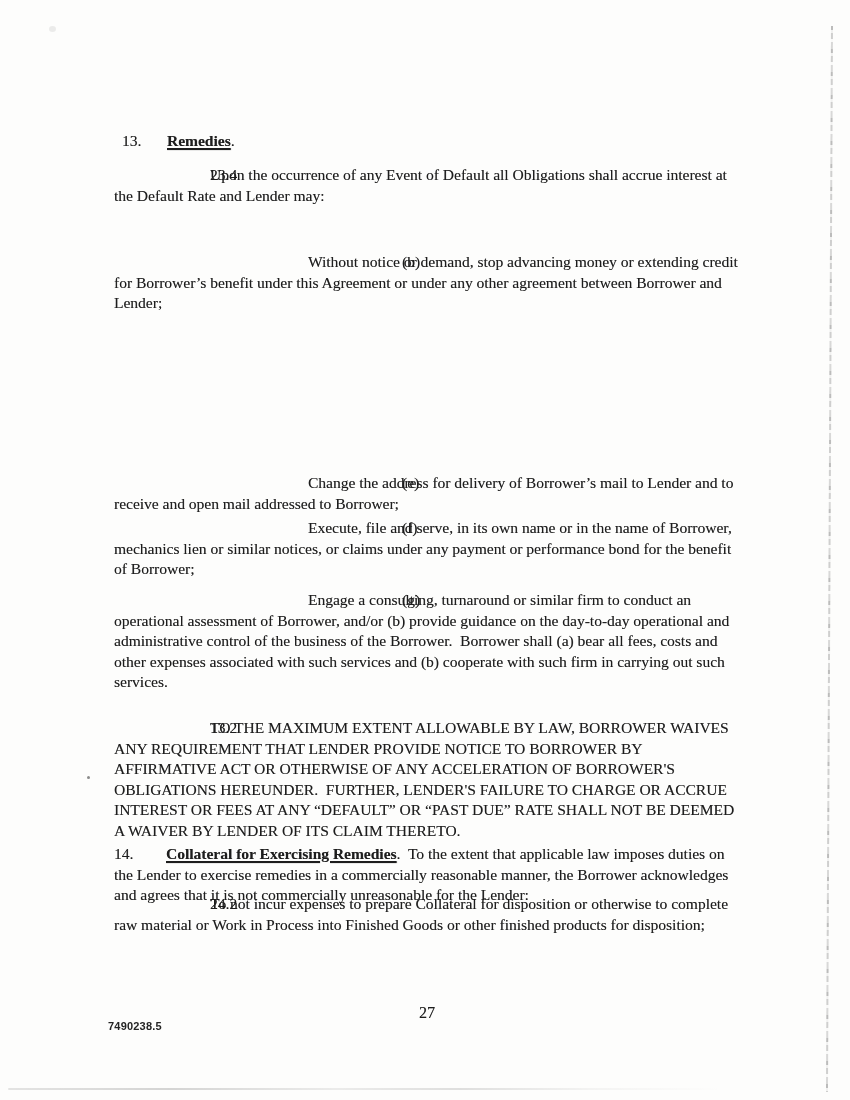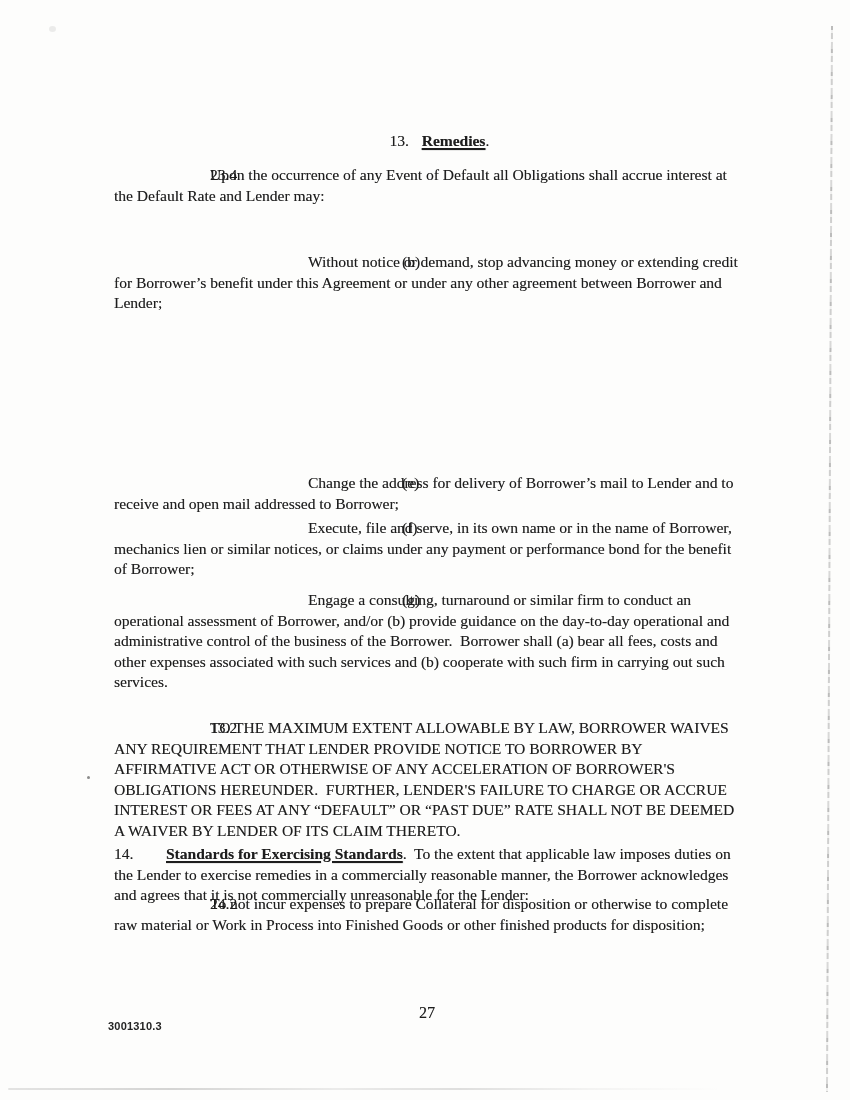--- a/index.html
+++ b/index.html
@@ -22,21 +22,21 @@
   }
   .ptext { white-space: pre-wrap; }
   .lbl { display: inline-block; }
   
   .p-num { text-indent: 48px; }
   .p-num .lbl { width: 48px; }
   
   .p-sub { text-indent: 144px; }
   .p-sub .lbl { width: 50px; }
   
-  .p-h13 { text-indent: 4px; text-align: center; }
+  .p-h13 { text-indent: 4px; }
   .p-h13 .num { display: inline-block; width: 49px; }
   .p-h14 { text-indent: 0; }
   .p-h14 .num { display: inline-block; width: 52px; margin-top: 21px; }
   .ttl {
     font-weight: bold;
     text-decoration: underline;
     text-decoration-thickness: 1.5px;
     text-underline-offset: 2px;
   }
   .page-number {
@@ -142,28 +142,28 @@
 
   <div class="para p-sub" style="top:590px">
     <span class="lbl">(g)</span><span class="ptext">Engage a consulting, turnaround or similar firm to conduct an operational assessment of Borrower, and/or (b) provide guidance on the day-to-day operational and administrative control of the business of the Borrower.  Borrower shall (a) bear all fees, costs and other expenses associated with such services and (b) cooperate with such firm in carrying out such services.</span>
   </div>
 
   <div class="para p-num" style="top:718px">
     <span class="lbl">13.2</span><span class="ptext">TO THE MAXIMUM EXTENT ALLOWABLE BY LAW, BORROWER WAIVES ANY REQUIREMENT THAT LENDER PROVIDE NOTICE TO BORROWER BY AFFIRMATIVE ACT OR OTHERWISE OF ANY ACCELERATION OF BORROWER'S OBLIGATIONS HEREUNDER.  FURTHER, LENDER'S FAILURE TO CHARGE OR ACCRUE INTEREST OR FEES AT ANY “DEFAULT” OR “PAST DUE” RATE SHALL NOT BE DEEMED A WAIVER BY LENDER OF ITS CLAIM THERETO.</span>
   </div>
 
   <div class="para p-h14" style="top:823px">
-    <span class="num">14.</span><span class="ttl">Standards for Exercising Standards</span><span class="ptext">.  To the extent that applicable law imposes duties on the Lender to exercise remedies in a commercially reasonable manner, the Borrower acknowledges and agrees that it is not commercially unreasonable for the Lender:</span>
+    <span class="num">14.</span><span class="ttl">Collateral for Exercising Remedies</span><span class="ptext">.  To the extent that applicable law imposes duties on the Lender to exercise remedies in a commercially reasonable manner, the Borrower acknowledges and agrees that it is not commercially unreasonable for the Lender:</span>
   </div>
 
   <div class="para p-num" style="top:894px">
     <span class="lbl">24.2</span><span class="ptext">To not incur expenses to prepare Collateral for disposition or otherwise to complete raw material or Work in Process into Finished Goods or other finished products for disposition;</span>
   </div>
 
   <div class="page-number">27</div>
-  <div class="doc-id">3001310.3</div>
+  <div class="doc-id">7490238.5</div>
 
   <div class="scan-vline"></div>
   <div class="scan-hline"></div>
   <div class="speck-1"></div>
   <div class="speck-2"></div>
 
 </div>
 
 </body></html>

